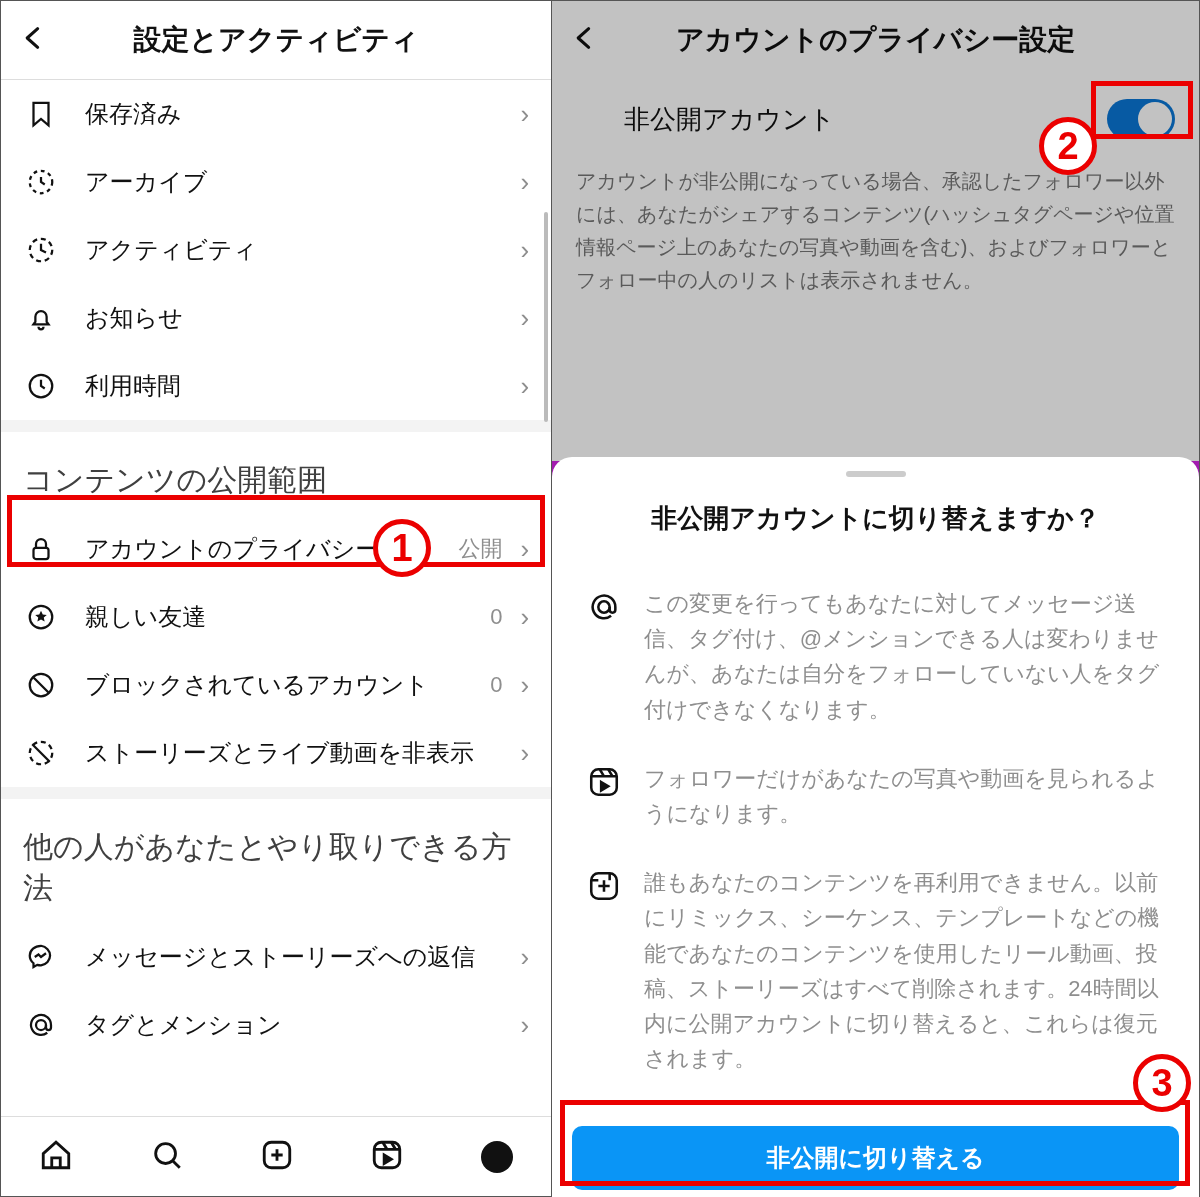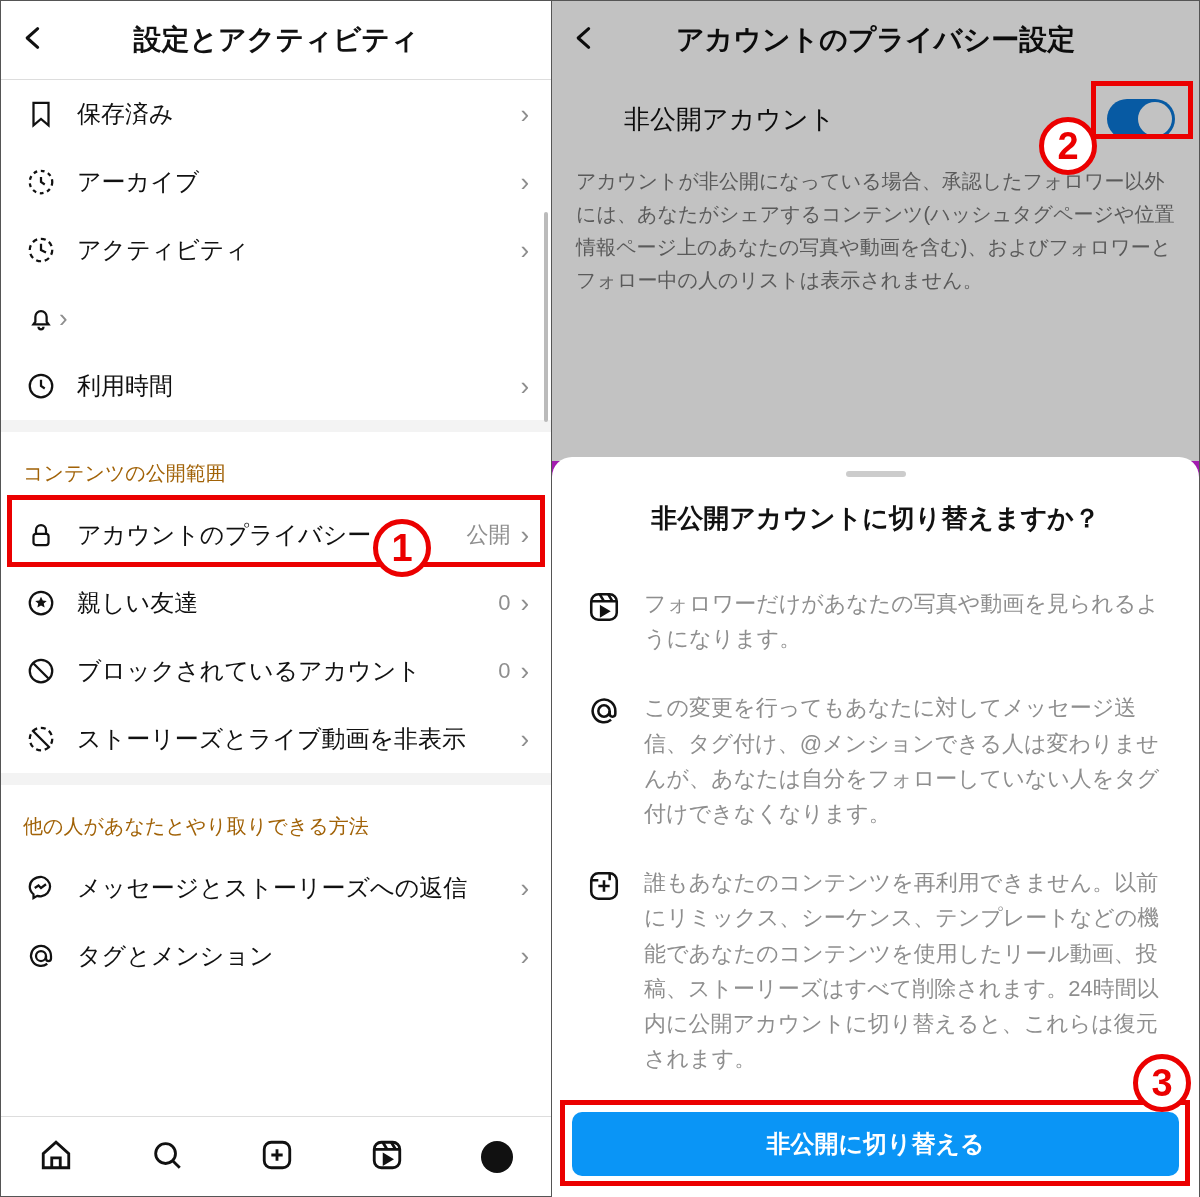--- a/index.html
+++ b/index.html
@@ -16,27 +16,27 @@
   .pane-right { width: 648px; background:#a21caf; }
 
   
   .hdr { display:flex; align-items:center; height:78px; padding:0 18px; }
   .hdr .back { font-size:36px; font-weight:600; color:#111; width:40px; }
   .hdr .title { flex:1; text-align:center; font-size:28px; font-weight:700; color:#111; padding-right:40px; }
   .divider { height:1px; background:#ddd; }
 
   
   .list { flex:1; overflow:hidden; position:relative; }
-  .row { display:flex; align-items:center; height:68px; padding:0 22px 0 22px; }
+  .row { display:flex; align-items:center; height:68px; padding:0 22px 0 22px;gap:8px; }
   .row .ic { width:36px; display:flex; align-items:center; justify-content:center; color:#111; }
   .row .ic svg { width:30px; height:30px; stroke:#111; stroke-width:1.8; fill:none; }
   .row .lbl { flex:1; font-size:24px; color:#111; padding-left:18px; }
   .row .meta { font-size:22px; color:#8e8e8e; padding-right:10px; }
   .row .chev { color:#8e8e8e; font-size:26px; }
-  .section-title { font-size:20px; color:#a16207; padding:28px 22px 14px 22px; }
+  .section-title { font-size:30px; color:#404040; padding:28px 22px 14px 22px; }
   .gap { height:12px; background:#f3f3f3; }
   .scroll-ind { position:absolute; right:3px; top:132px; width:4px; height:210px; background:#bbb; border-radius:2px; }
 
   
   .hl { border:5px solid #eb0000; position:absolute; pointer-events:none; }
   .badge {
     position:absolute; width:58px; height:58px; border-radius:50%;
     background:#fff; border:5px solid #eb0000; color:#eb0000;
     display:flex; align-items:center; justify-content:center;
     font-size:38px; font-weight:900; pointer-events:none;
@@ -69,21 +69,21 @@
     border-top-left-radius:20px; border-top-right-radius:20px;
     padding:14px 0 30px 0;
   }
   .grab { width:60px; height:6px; background:#ccc; border-radius:3px; margin:0 auto 24px auto; }
   .sheet-title { font-size:26px; font-weight:800; text-align:center; color:#111; margin-bottom:40px; }
   .info { display:flex; padding:10px 28px 24px 28px; }
   .info .ic { width:48px; display:flex; align-items:flex-start; justify-content:center; padding-top:4px; }
   .info .ic svg { width:34px; height:34px; stroke:#111; stroke-width:1.8; fill:none; }
   .info .txt { flex:1; font-size:22px; line-height:1.6; color:#8e8e8e; padding-left:16px; }
   .cta {
-    margin:12px 20px 0 20px; height:64px; border-radius:10px; background:#0a95f6;
+    margin:26px 20px 0 20px; height:64px; border-radius:10px; background:#0a95f6;
     color:#fff; font-size:24px; font-weight:700; display:flex; align-items:center; justify-content:center;font-family:Liberation Serif, serif;
   }
 </style>
 </head>
 <body>
 
 <div class="container">
 
   <div class="pane pane-left">
     <div class="hdr">
@@ -131,20 +131,21 @@
         <div class="chev">›</div>
       </div>
 
       <div class="row">
         <div class="ic">
           <svg viewBox="0 0 24 24">
               <path d="M6 17h12l-1.5-2V11a4.5 4.5 0 10-9 0v4L6 17z"></path>
               <path d="M10 19a2 2 0 004 0"></path>
             </svg>
         </div>
+        <div class="lbl">お知らせ</div>
         <div class="chev">›</div>
       </div>
 
       <div class="row">
         <div class="ic">
           <svg viewBox="0 0 24 24">
               <circle cx="12" cy="12" r="9"></circle>
               <path d="M12 7v5l3 2"></path>
             </svg>
         </div>
@@ -281,36 +282,36 @@
       <div class="priv-desc">アカウントが非公開になっている場合、承認したフォロワー以外には、あなたがシェアするコンテンツ(ハッシュタグページや位置情報ページ上のあなたの写真や動画を含む)、およびフォロワーとフォロー中の人のリストは表示されません。</div>
     </div>
 
     <div class="sheet" style="top:456px; height:741px;">
       <div class="grab"></div>
       <div class="sheet-title">非公開アカウントに切り替えますか？</div>
 
       <div class="info">
         <div class="ic">
           <svg viewBox="0 0 24 24">
+              <circle cx="12" cy="12" r="4"></circle>
+              <path d="M16 12v2a2 2 0 004 0v-2a8 8 0 10-3 6.2"></path>
+            </svg>
+        </div>
+        <div class="txt">この変更を行ってもあなたに対してメッセージ送信、タグ付け、@メンションできる人は変わりませんが、あなたは自分をフォローしていない人をタグ付けできなくなります。</div>
+      </div>
+
+      <div class="info">
+        <div class="ic">
+          <svg viewBox="0 0 24 24">
               <rect x="3" y="3" width="18" height="18" rx="5"></rect>
               <path d="M3 8h18M9 3l3 5M15 3l3 5"></path>
               <path d="M10 12l5 3-5 3z" fill="#111"></path>
             </svg>
         </div>
         <div class="txt">フォロワーだけがあなたの写真や動画を見られるようになります。</div>
-      </div>
-
-      <div class="info">
-        <div class="ic">
-          <svg viewBox="0 0 24 24">
-              <circle cx="12" cy="12" r="4"></circle>
-              <path d="M16 12v2a2 2 0 004 0v-2a8 8 0 10-3 6.2"></path>
-            </svg>
-        </div>
-        <div class="txt">この変更を行ってもあなたに対してメッセージ送信、タグ付け、@メンションできる人は変わりませんが、あなたは自分をフォローしていない人をタグ付けできなくなります。</div>
       </div>
 
       <div class="info">
         <div class="ic">
           <svg viewBox="0 0 24 24">
               <rect x="3" y="3" width="18" height="18" rx="5"></rect>
               <path d="M8 12h8M12 8v8"></path>
               <path d="M3 8h5M16 3v5"></path>
             </svg>
         </div>

